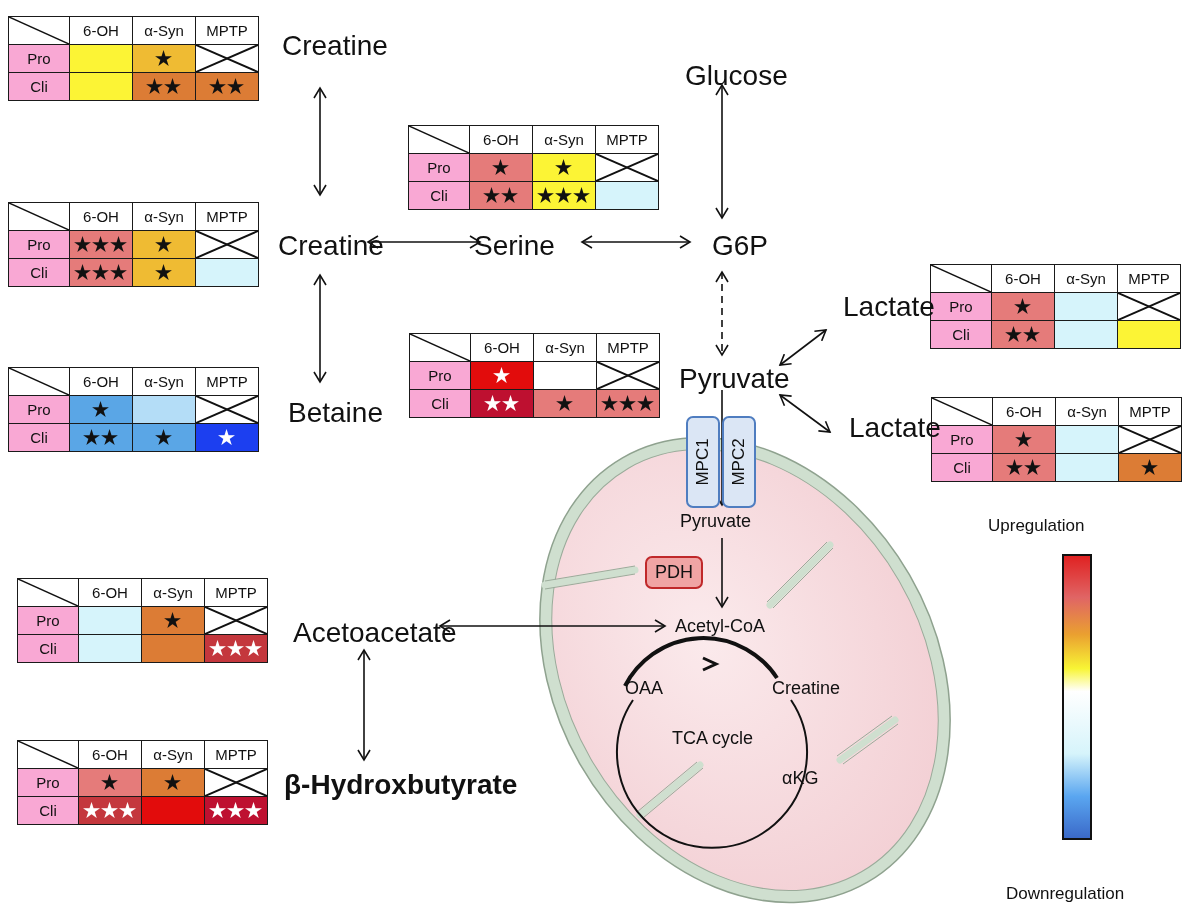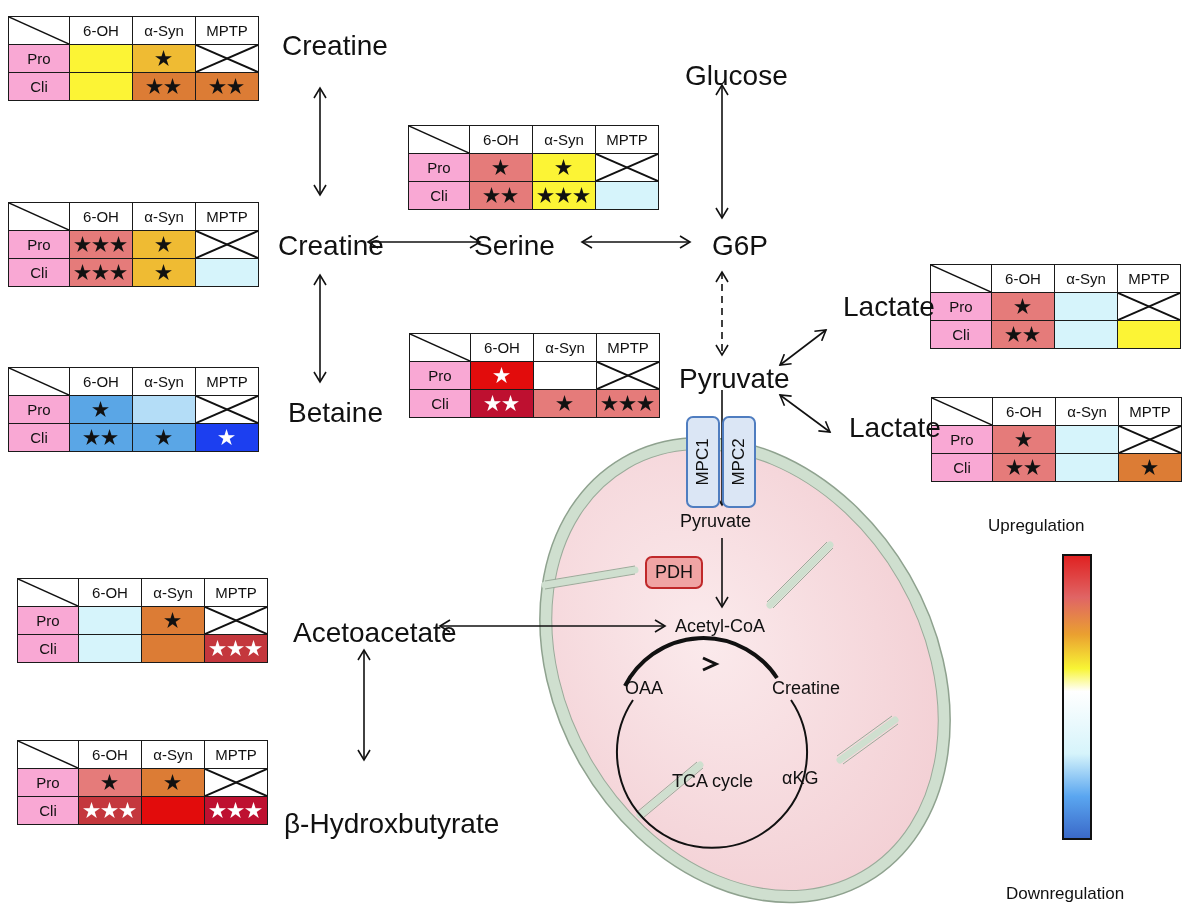--- a/index.html
+++ b/index.html
@@ -380,30 +380,30 @@
 <div class="metab" style="left:274px; top:30px;">Creatine</div>
 <div class="metab" style="left:677px; top:60px;">Glucose</div>
 <div class="metab" style="left:270px; top:230px;">Creatine</div>
 <div class="metab" style="left:466px; top:230px;">Serine</div>
 <div class="metab" style="left:704px; top:230px;">G6P</div>
 <div class="metab" style="left:835px; top:291px;">Lactate</div>
 <div class="metab" style="left:671px; top:363px;">Pyruvate</div>
 <div class="metab" style="left:280px; top:397px;">Betaine</div>
 <div class="metab" style="left:841px; top:412px;">Lactate</div>
 <div class="metab" style="left:285px; top:617px;">Acetoacetate</div>
-<div class="metab" style="left:276px; top:808px;">β-Hydroxbutyrate</div>
+<div class="metab" style="left:276px; top:769px;font-weight:bold;">β-Hydroxbutyrate</div>
 
 <div class="mpc" style="left:686px; top:416px;">
   <span>MPC1</span>
 </div>
 <div class="mpc" style="left:722px; top:416px;">
   <span>MPC2</span>
 </div>
 <div class="inner" style="left:680px; top:511px;">Pyruvate</div>
 <div class="pdh" style="left:645px; top:556px;">PDH</div>
 <div class="inner" style="left:675px; top:616px;">Acetyl-CoA</div>
 <div class="inner" style="left:625px; top:678px;">OAA</div>
 <div class="inner" style="left:772px; top:678px;">Creatine</div>
-<div class="inner" style="left:672px; top:771px;">TCA cycle</div>
+<div class="inner" style="left:672px; top:728px;">TCA cycle</div>
 <div class="inner" style="left:782px; top:768px;">αKG</div>
 
 <div class="legend-label" style="left:988px; top:516px;">Upregulation</div>
 <div class="legend-label" style="left:1006px; top:884px;">Downregulation</div>
 
 </body></html>

